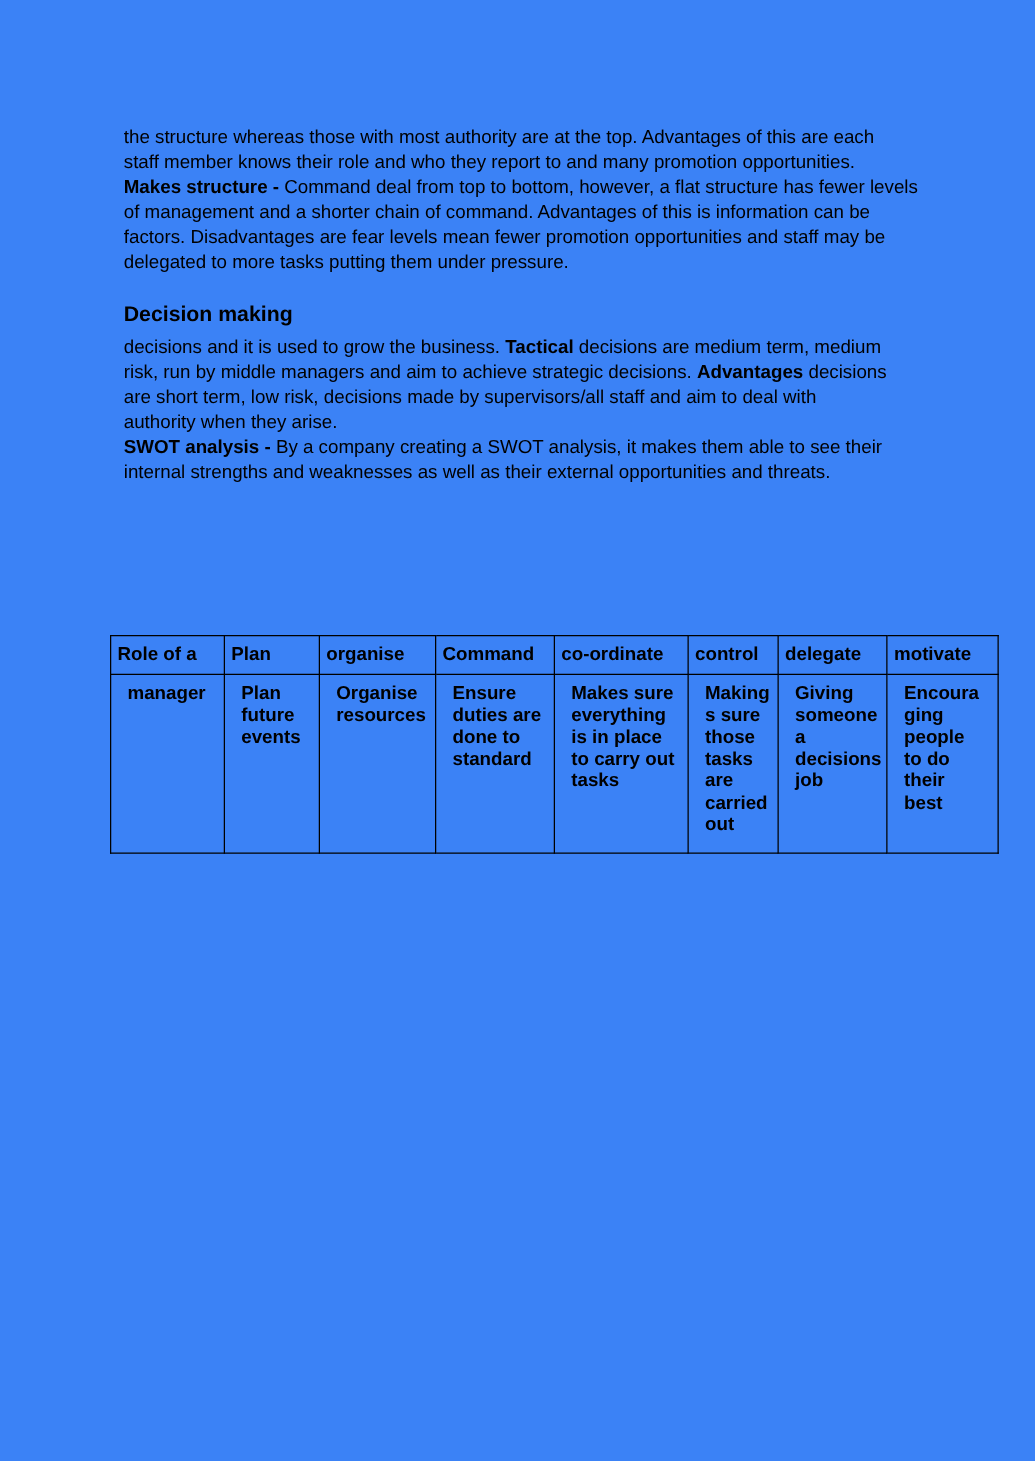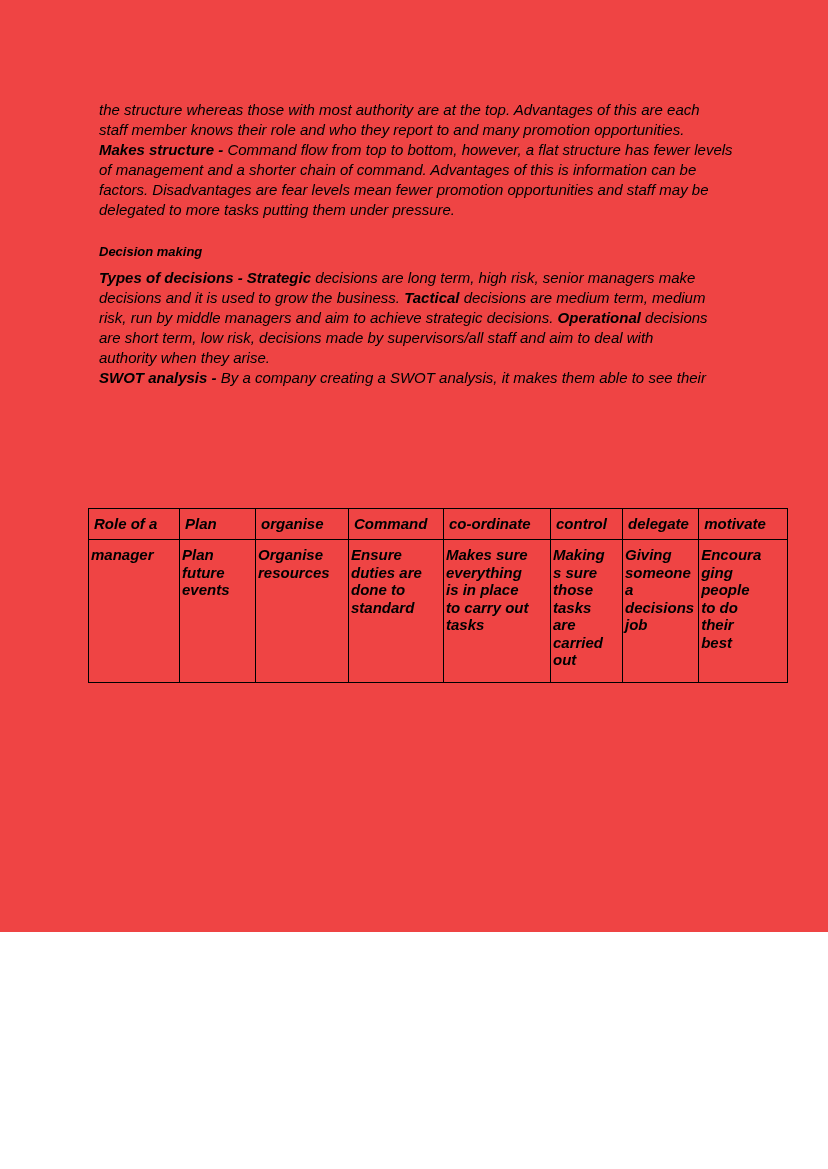--- a/index.html
+++ b/index.html
@@ -3,38 +3,37 @@
 <meta charset="utf-8">
 <style>
   html, body { margin: 0; padding: 0; }
   body {
     width: 828px; height: 1169px;
     background: #ffffff;
     font-family: "Liberation Sans", sans-serif;
   }
   .page {
     position: relative;
-    width: 828px; height: 932px;
-    background: #ef4444;
+    width: 828px; height: 1169px;
+    background: #3b82f6;
     color: #000000;
     overflow: hidden;
-    font-style: italic;
   }
   .textcol {
     position: absolute;
     left: 99px; top: 100px;
     width: 648px;
     font-size: 15px;
     line-height: 20px;
   }
   .textcol p { margin: 0; }
   .line { display: block; }
   b, th, td { font-weight: bold; }
   h2.section-heading {
-    font-size: 13px;
+    font-size: 17px;
     line-height: 22px;
     margin: 21px 0 5px 0;
     font-weight: bold;
   }
   table.roles-table {
     position: absolute;
     left: 88px; top: 508px;
     border-collapse: collapse;
     table-layout: fixed;
     border-radius: 12px;
@@ -44,55 +43,55 @@
     font-size: 15px;
     text-align: left;
     overflow: hidden;
   }
   table.roles-table th {
     padding: 5px 4px 5px 5px;
     line-height: 20px;
     vertical-align: middle;
   }
   table.roles-table td {
-    padding: 6px 4px 6px 2px;
+    padding: 6px 4px 6px 13px;
     line-height: 17.5px;
     vertical-align: top;
     white-space: pre-line;
     height: 130px;
   }
 </style>
 </head>
 <body>
 
 <div class="page">
   <div class="textcol">
     <div id="paras-top">
         <p>
           <span class="line"><span>the structure whereas those with most authority are at the top. Advantages of this are each</span></span>
           <span class="line"><span>staff member knows their role and who they report to and many promotion opportunities.</span></span>
         </p>
         <p>
-          <span class="line"><b>Makes structure - </b><span>Command flow from top to bottom, however, a flat structure has fewer levels</span></span>
+          <span class="line"><b>Makes structure - </b><span>Command deal from top to bottom, however, a flat structure has fewer levels</span></span>
           <span class="line"><span>of management and a shorter chain of command. Advantages of this is information can be</span></span>
           <span class="line"><span>factors. Disadvantages are fear levels mean fewer promotion opportunities and staff may be</span></span>
           <span class="line"><span>delegated to more tasks putting them under pressure.</span></span>
         </p>
       </div>
     <h2 class="section-heading">Decision making</h2>
     <div id="paras-decision">
         <p>
-          <span class="line"><b>Types of decisions - Strategic</b><span> decisions are long term, high risk, senior managers make</span></span>
           <span class="line"><span>decisions and it is used to grow the business. </span><b>Tactical</b><span> decisions are medium term, medium</span></span>
-          <span class="line"><span>risk, run by middle managers and aim to achieve strategic decisions. </span><b>Operational</b><span> decisions</span></span>
+          <span class="line"><span>risk, run by middle managers and aim to achieve strategic decisions. </span><b>Advantages</b><span> decisions</span></span>
           <span class="line"><span>are short term, low risk, decisions made by supervisors/all staff and aim to deal with</span></span>
           <span class="line"><span>authority when they arise.</span></span>
         </p>
         <p>
           <span class="line"><b>SWOT analysis - </b><span>By a company creating a SWOT analysis, it makes them able to see their</span></span>
+          <span class="line"><span>internal strengths and weaknesses as well as their external opportunities and threats.</span></span>
         </p>
       </div>
   </div>
 
   <table class="roles-table">
     <colgroup id="cols">
         <col style="width: 91px;">
         <col style="width: 76px;">
         <col style="width: 93px;">
         <col style="width: 95px;">

